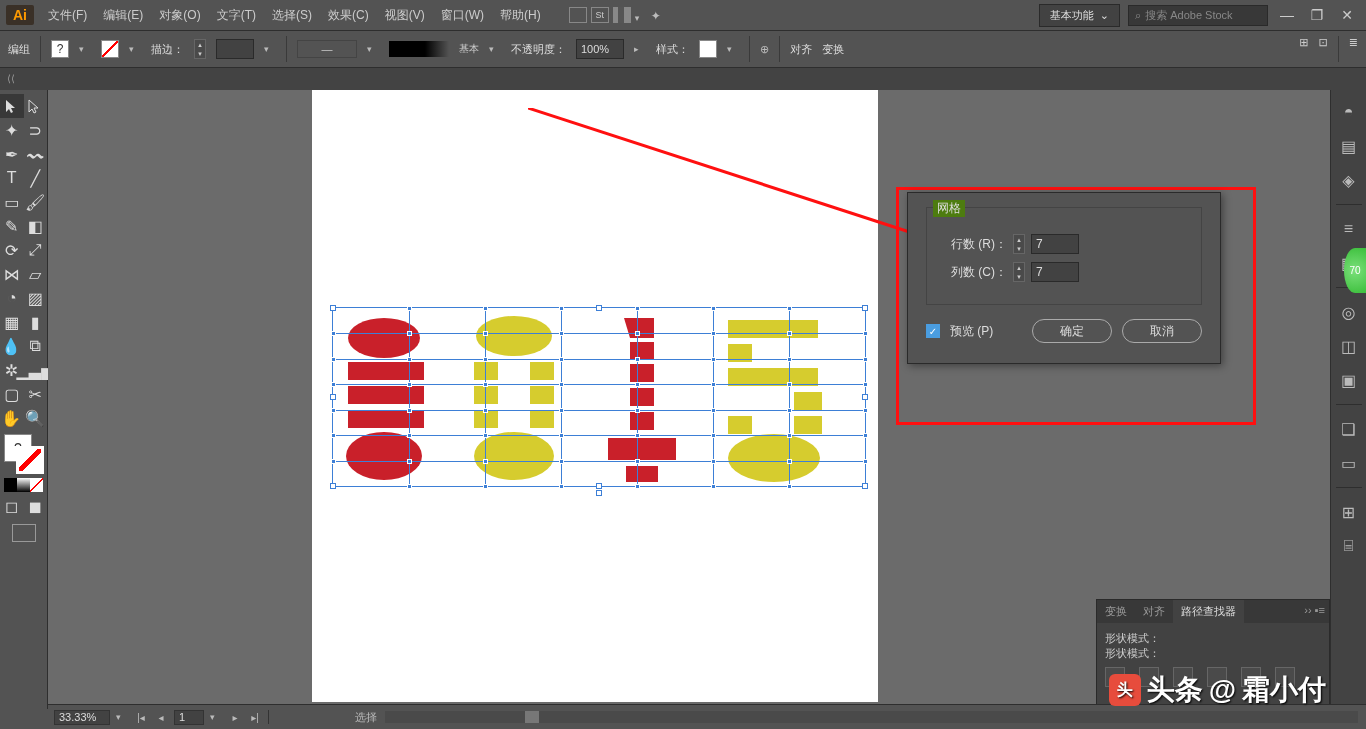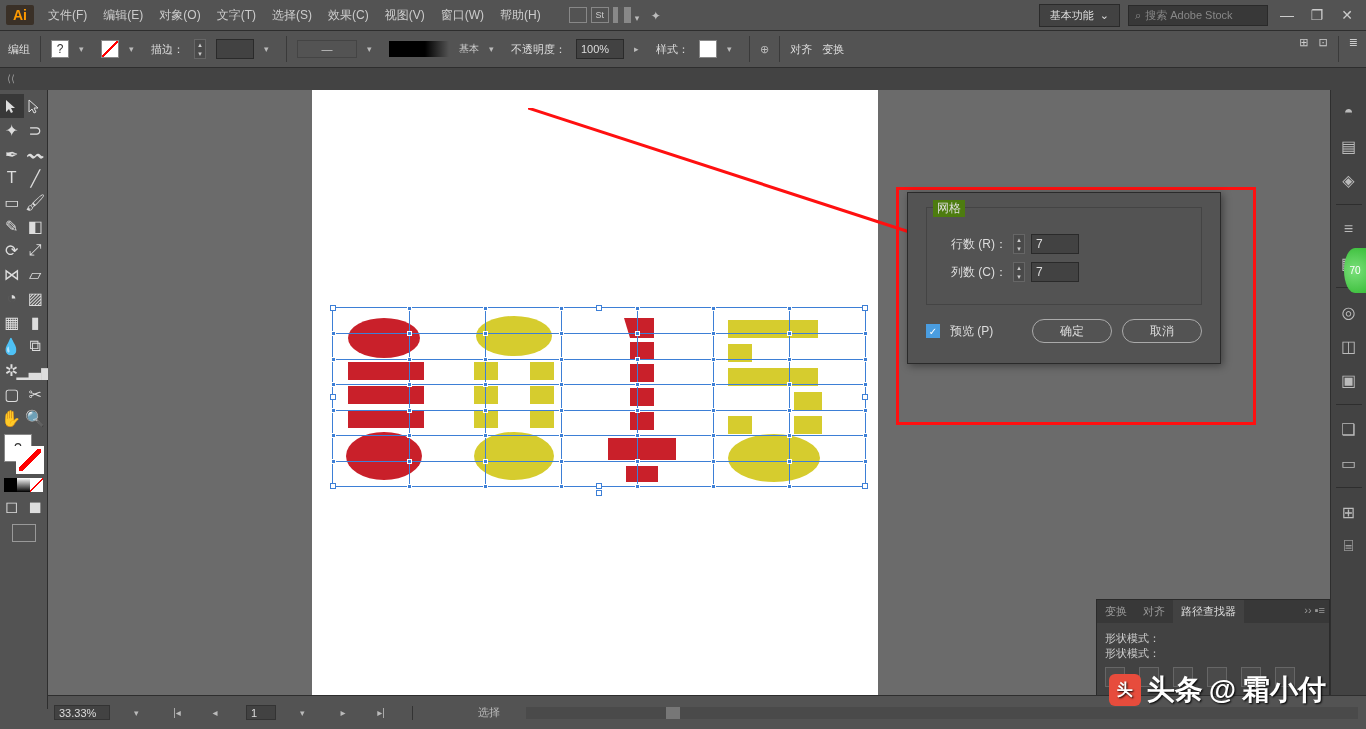--- a/index.html
+++ b/index.html
@@ -76,21 +76,21 @@
 .dlg-field label { width: 66px; text-align: right; }
 .stepper { width: 12px; height: 20px; display: flex; flex-direction: column; border: 1px solid #666; }
 .stepper div { flex: 1; background: #4a4a4a; font-size: 7px; display:flex;align-items:center;justify-content:center;color:#ccc;}
 .dlg-input { width: 48px; height: 20px; background: #424242; border: 1px solid #2a2a2a; color: #ddd; padding: 0 4px; font-size: 12px; }
 .dlg-btns { display: flex; gap: 10px; align-items: center; }
 .dlg-check { width: 14px; height: 14px; background: #4a9de0; display:flex;align-items:center;justify-content:center;color:#fff;font-size:10px;}
 .dlg-btn { width: 80px; height: 24px; border-radius: 12px; border: 1px solid #aaa; color: #ddd; display: flex; align-items: center; justify-content: center; font-size: 12px; background: transparent; }
 .red-callout { position: absolute; left: 896px; top: 187px; width: 360px; height: 238px; border: 3px solid #ff1010; pointer-events: none; }
 .green-badge { position: absolute; right: 0; top: 248px; width: 22px; height: 45px; background: radial-gradient(circle, #7be07b, #3cbf3c); border-radius: 50% 0 0 50%; color: #fff; font-size: 10px; display:flex;align-items:center;justify-content:center;}
 
-.statusbar { position: absolute; bottom: 0; left: 48px; right: 0; height: 34px; background: #535353; border-top: 1px solid #2e2e2e; display: flex; align-items: center; color: #bbb; font-size: 11px; padding: 0 6px; gap: 24px;}
+.statusbar { position: absolute; bottom: 0; left: 48px; right: 0; height: 25px; background: #535353; border-top: 1px solid #2e2e2e; display: flex; align-items: center; color: #bbb; font-size: 11px; padding: 0 6px; gap: 6px;}
 .status-input { background: #424242; border: 1px solid #333; width: 56px; height: 15px; font-size: 11px; color: #ddd; padding: 0 4px;}
 .nav-btn { width: 14px; height: 14px; display:flex;align-items:center;justify-content:center;font-size:10px;color:#bbb;}
 
 .watermark { position: absolute; right: 40px; bottom: 20px; color: #fff; font-size: 28px; font-weight: bold; display: flex; align-items: center; gap: 6px; text-shadow: 1px 1px 2px #000;}
 .wm-logo { width: 32px; height: 32px; background: #e74c3c; border-radius: 6px; display:flex;align-items:center;justify-content:center;font-size:16px;}
 .hscroll-track { flex: 1; height: 12px; background: #4a4a4a; position: relative; margin: 0 2px; }
 .hscroll-thumb { position: absolute; left: 140px; width: 14px; height: 12px; background: #777; }
 </style>
 </head>
 <body>
@@ -464,21 +464,21 @@
 <div class="statusbar">
   <input class="status-input" value="33.33%" style="">
   <span class="cb-drop">▾</span>
   <div class="nav-btn">|◂</div>
   <div class="nav-btn">◂</div>
   <input class="status-input" style="width: 30px;" value="1">
   <span class="cb-drop">▾</span>
   <div class="nav-btn">▸</div>
   <div class="nav-btn">▸|</div>
   <div style="width:1px;height:14px;background:#333;"></div>
-  <span style="margin-left:41px">选择</span>
+  <span style="margin-left:80px">选择</span>
   <div class="hscroll-track">
       <div class="hscroll-thumb"></div>
     </div>
 </div>
 
 <div class="watermark">
   <div class="wm-logo">头</div>
   <span>头条</span>
   <span>@</span>
   <span>霜小付</span>

